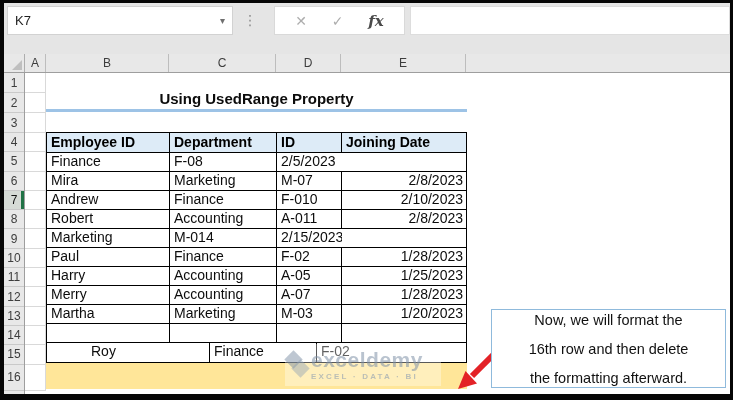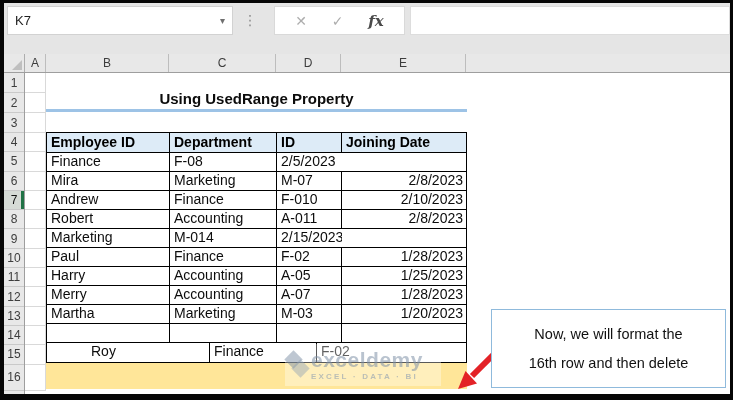--- a/index.html
+++ b/index.html
@@ -272,15 +272,16 @@
   </div>
 
   <svg class="arrow" width="62" height="58" viewBox="0 0 62 58">
     <line x1="56" y1="7" x2="20" y2="43" stroke="#E32227" stroke-width="6"></line>
     <polygon points="6,56 25,50.5 13.5,38" fill="#E32227"></polygon>
   </svg>
 
   <div class="callout">
     <div>Now, we will format the</div>
     <div>16th row and then delete</div>
+    <div>the formatting afterward.</div>
   </div>
 
 </div>
 
 </body></html>

